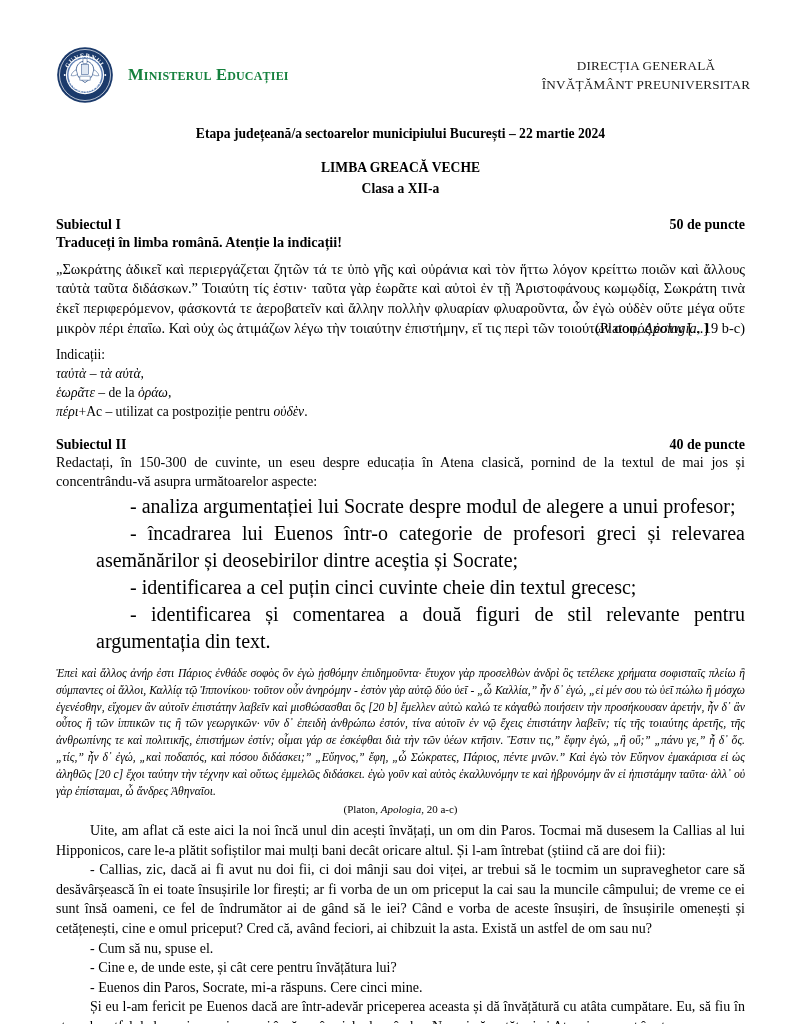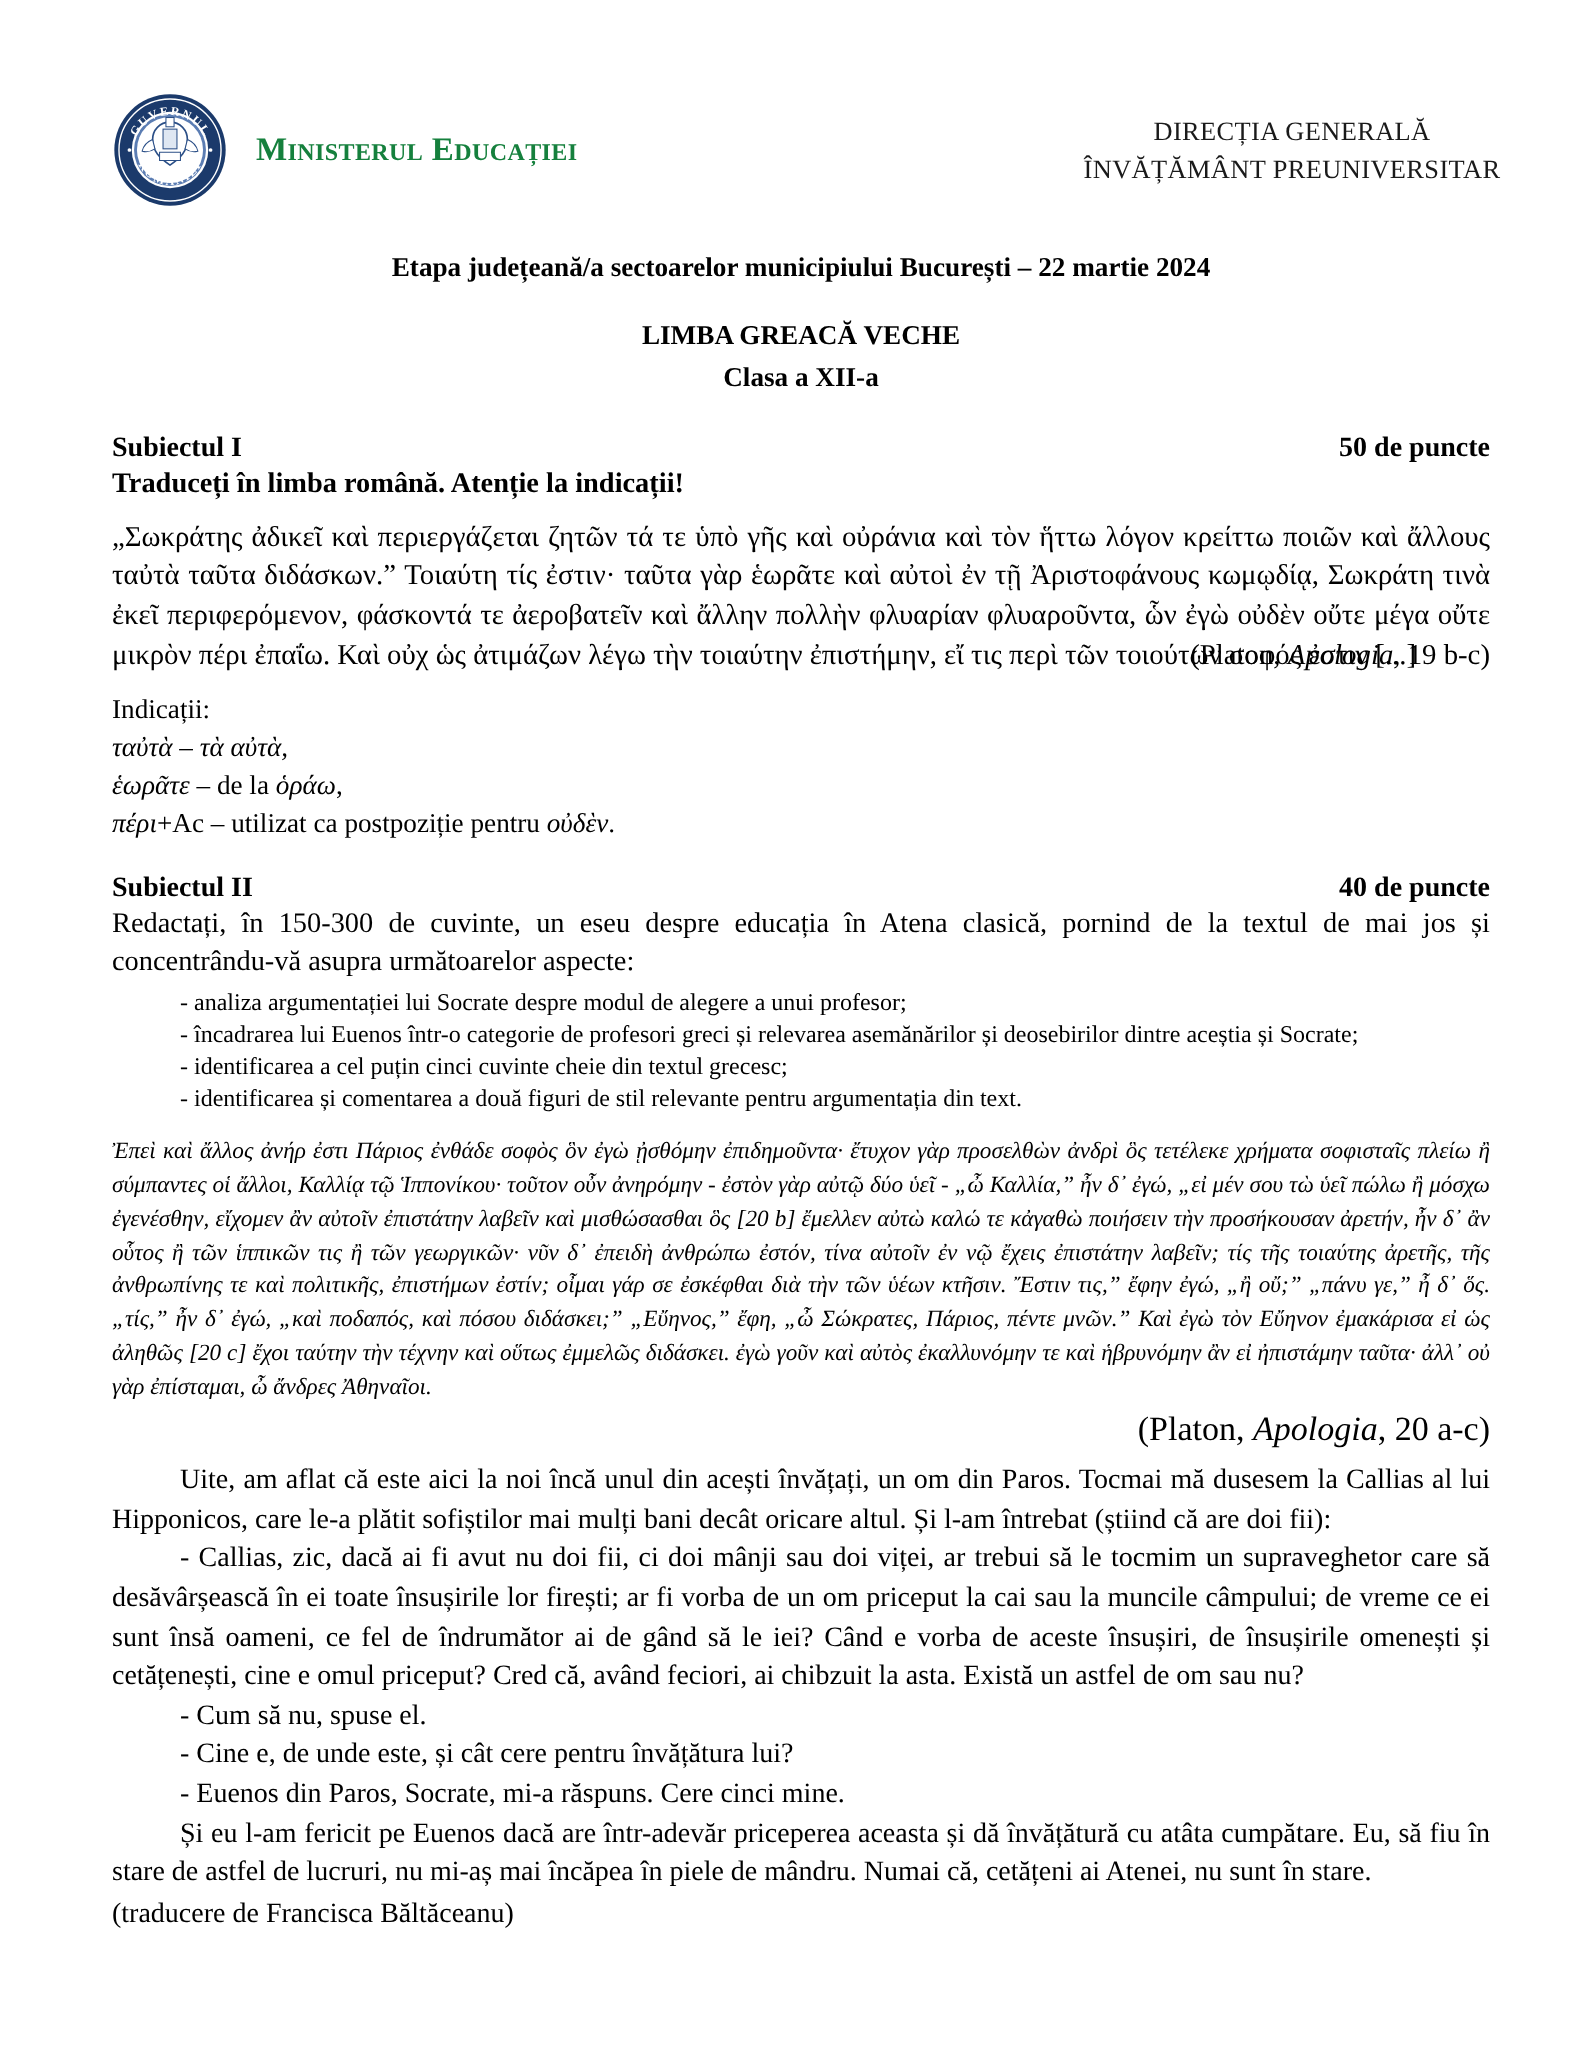--- a/index.html
+++ b/index.html
@@ -128,38 +128,39 @@
     margin-top: 6px;
   }
   .hints .gk { font-style: italic; }
 
   .body-text {
     font-size: 14.2px;
     line-height: 1.36;
     text-align: justify;
   }
   .bullets {
-    font-size: 12px;
+    font-size: 20px;
     line-height: 1.36;
     text-align: justify;
     margin-top: 1px;
+    margin-left: 40px;
   }
   .bullets p { margin: 0; text-indent: 34px; }
 
   .greek-small {
     font-size: 11.6px;
     font-style: italic;
     line-height: 1.46;
     text-align: justify;
     margin-top: 10px;
   }
   .cite-center {
-    text-align: right;
+    text-align: center;
     font-style: normal;
-    font-size: 17px;
+    font-size: 11px;
     margin-top: 2px;
   }
   .cite-center em { font-style: italic; }
 
   .translation {
     font-size: 14px;
     line-height: 1.4;
     text-align: justify;
     margin-top: 6px;
   }

